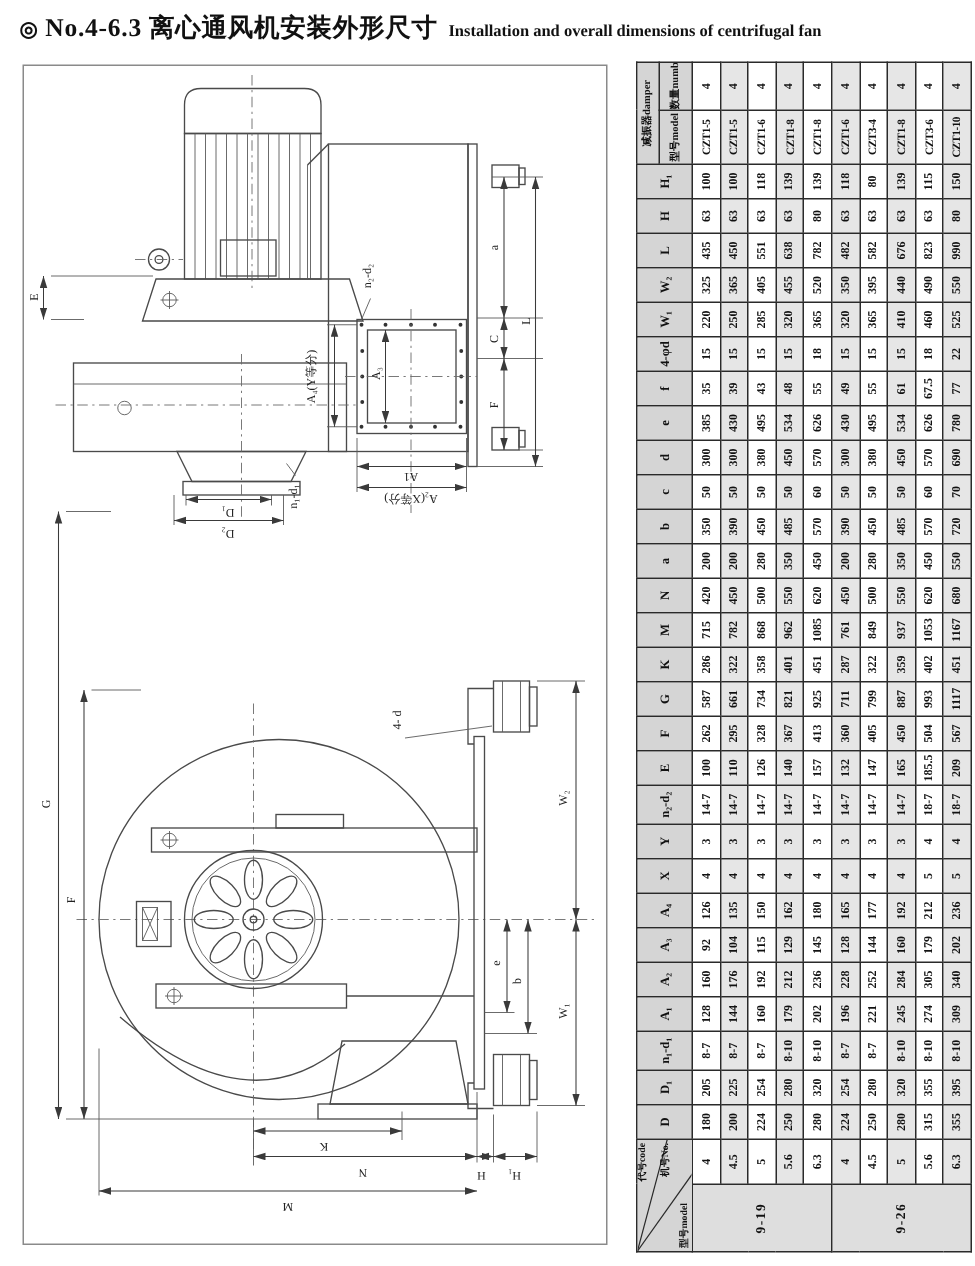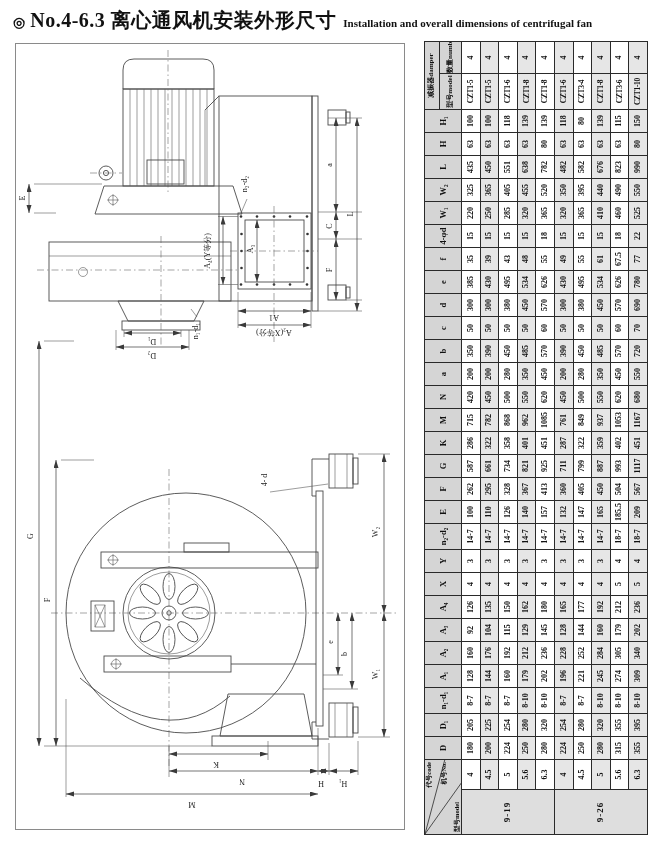--- a/index.html
+++ b/index.html
@@ -1,21 +1,21 @@
 <!DOCTYPE html>
 <html><head>
 <meta charset="utf-8">
 <style>
   html,body{margin:0;padding:0;}
   body{width:650px;height:844px;position:relative;background:#ffffff;
        font-family:"Liberation Serif",serif;color:#111;overflow:hidden;}
   .title{position:absolute;left:13px;top:7px;width:632px;display:flex;align-items:baseline;
          font-weight:bold;white-space:nowrap;}
   .title .bullet{font-size:14px;margin-right:5px;}
-  .title .cn{font-size:20px;letter-spacing:.5px;}
+  .title .cn{font-size:17px;letter-spacing:.5px;}
   .title .en{font-size:11px;margin-left:7px;}
   .frame{position:absolute;left:15px;top:43px;width:390px;height:787px;
          border:1px solid #8a8a8a;box-sizing:border-box;background:#fff;}
   .frame svg{display:block;}
 
   
   .table-wrap{position:absolute;left:424px;top:42px;width:225px;height:793px;}
   .table-rot{width:793px;height:224px;transform:rotate(-90deg) translateX(-793px);
              transform-origin:0 0;}
   table.dims{width:793px;height:224px;border-collapse:collapse;table-layout:fixed;}

